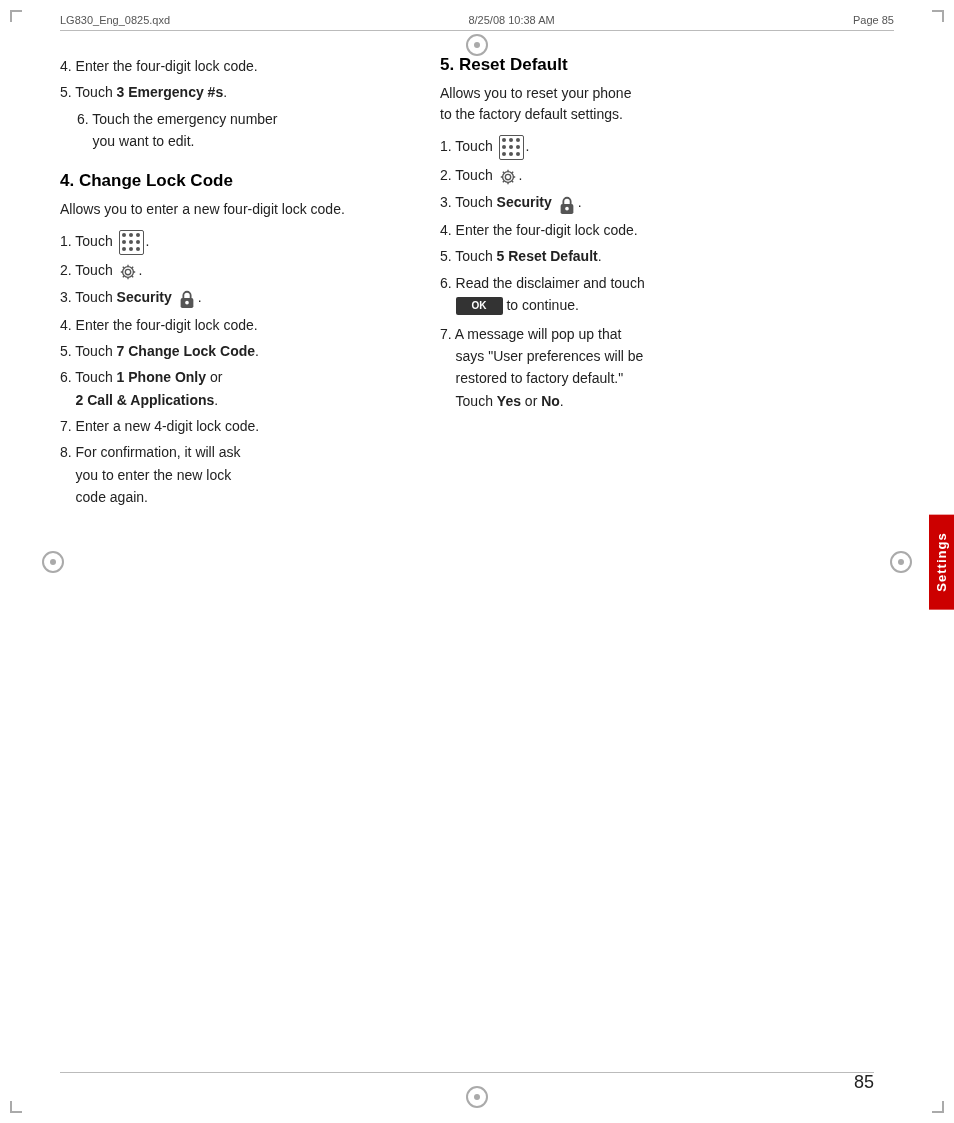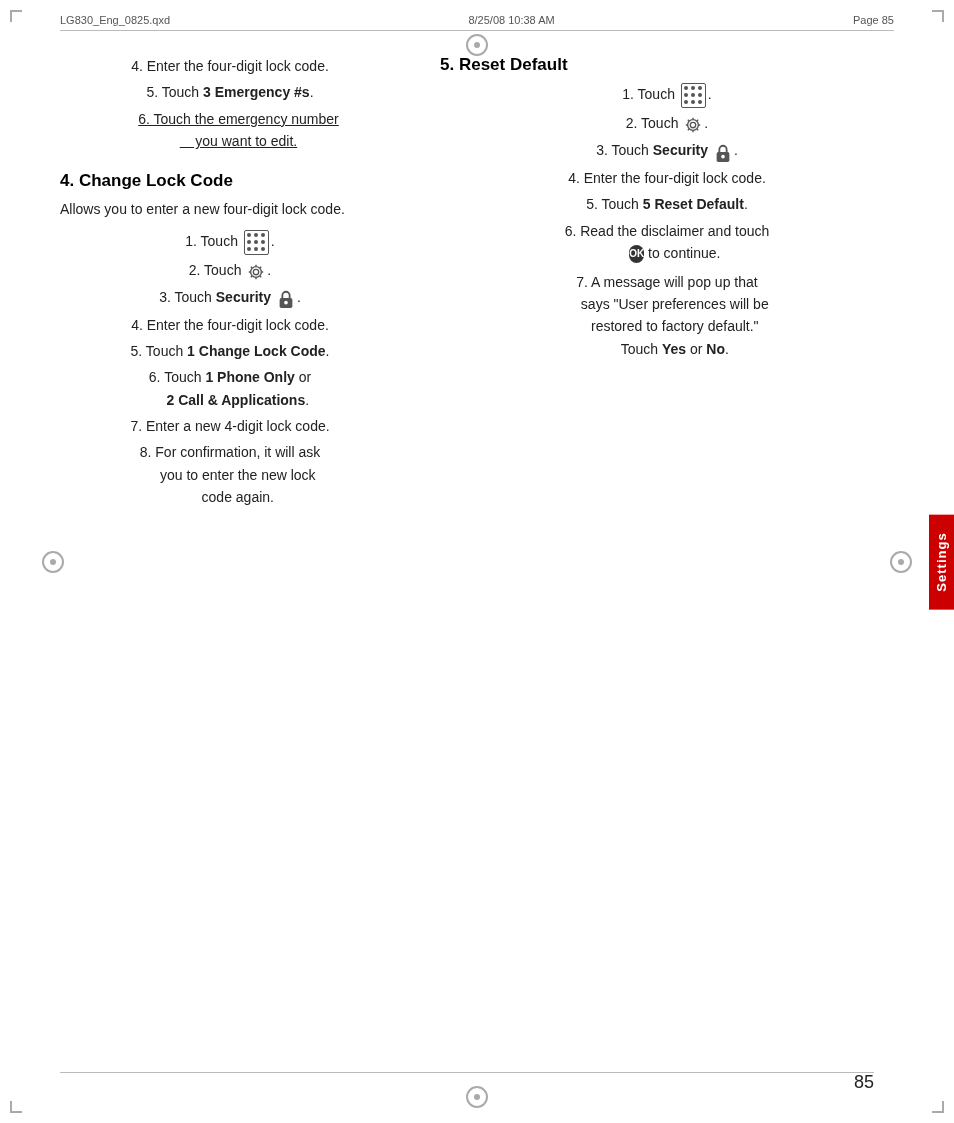--- a/index.html
+++ b/index.html
@@ -80,21 +80,20 @@
       font-size: 14px;
       line-height: 1.6;
       margin-bottom: 4px;
       display: flex;
       align-items: flex-start;
       gap: 0;
     }
 
     .step-text {
       flex: 1;
-      text-align: center;
     }
 
     
     .inline-icon {
       display: inline-block;
       vertical-align: middle;
       margin: 0 2px;
     }
 
     
@@ -131,22 +130,22 @@
       vertical-align: middle;
     }
 
     
     .icon-ok {
       display: inline-block;
       background: #333;
       color: #fff;
       font-size: 10px;
       font-weight: bold;
-      padding: 1px 0;
-      border-radius: 8px;
+      padding: 1px 16px;
+      border-radius: 2px;
       vertical-align: middle;
     }
 
     .bold-text {
       font-weight: bold;
     }
 
     
     .sidebar-label {
       position: absolute;
@@ -302,21 +301,21 @@
 
   <div class="left-column">
 
     <div class="step-item">
       <span class="step-text">4. Enter the four-digit lock code.</span>
     </div>
     <div class="step-item" style="margin-top:4px;">
       <span class="step-text">5. Touch <span class="bold-text">3 Emergency #s</span>.</span>
     </div>
     <div class="step-item" style="margin-top:4px;">
-      <span class="step-text" style="padding-left:17px;text-decoration:underline;">6. Touch the emergency number<br>&nbsp;&nbsp;&nbsp;&nbsp;you want to edit.</span>
+      <span class="step-text" style="padding-left:17px;">6. Touch the emergency number<br>&nbsp;&nbsp;&nbsp;&nbsp;you want to edit.</span>
     </div>
 
     <div class="section-gap"></div>
     <h2 class="section-heading">4. Change Lock Code</h2>
     <p class="section-desc">Allows you to enter a new four-digit lock code.</p>
 
     <div class="step-item">
       <span class="step-text">1. Touch
         <span class="inline-icon">
           <span class="icon-grid">
@@ -356,40 +355,41 @@
           </svg>
         </span>.
       </span>
     </div>
 
     <div class="step-item">
       <span class="step-text">4. Enter the four-digit lock code.</span>
     </div>
 
     <div class="step-item">
-      <span class="step-text">5. Touch <span class="bold-text">1 Change Lock Code</span>.</span>
+      <span class="step-text">5. Touch <span class="bold-text">7 Change Lock Code</span>.</span>
     </div>
 
     <div class="step-item">
       <span class="step-text">6. Touch <span class="bold-text">1 Phone Only</span> or<br>&nbsp;&nbsp;&nbsp;&nbsp;<span class="bold-text">2 Call &amp; Applications</span>.</span>
     </div>
 
     <div class="step-item">
       <span class="step-text">7.  Enter a new 4-digit lock code.</span>
     </div>
 
     <div class="step-item">
       <span class="step-text">8. For confirmation, it will ask<br>&nbsp;&nbsp;&nbsp;&nbsp;you to enter the new lock<br>&nbsp;&nbsp;&nbsp;&nbsp;code again.</span>
     </div>
 
   </div>
 
   <div class="right-column">
 
     <h2 class="section-heading">5. Reset Default</h2>
+    <p class="section-desc">Allows you to reset your phone<br>to the factory default settings.</p>
 
     <div class="step-item">
       <span class="step-text">1. Touch
         <span class="inline-icon">
           <span class="icon-grid">
             <span class="dot"></span>
               <span class="dot"></span>
               <span class="dot"></span>
             <span class="dot"></span>
               <span class="dot"></span>

